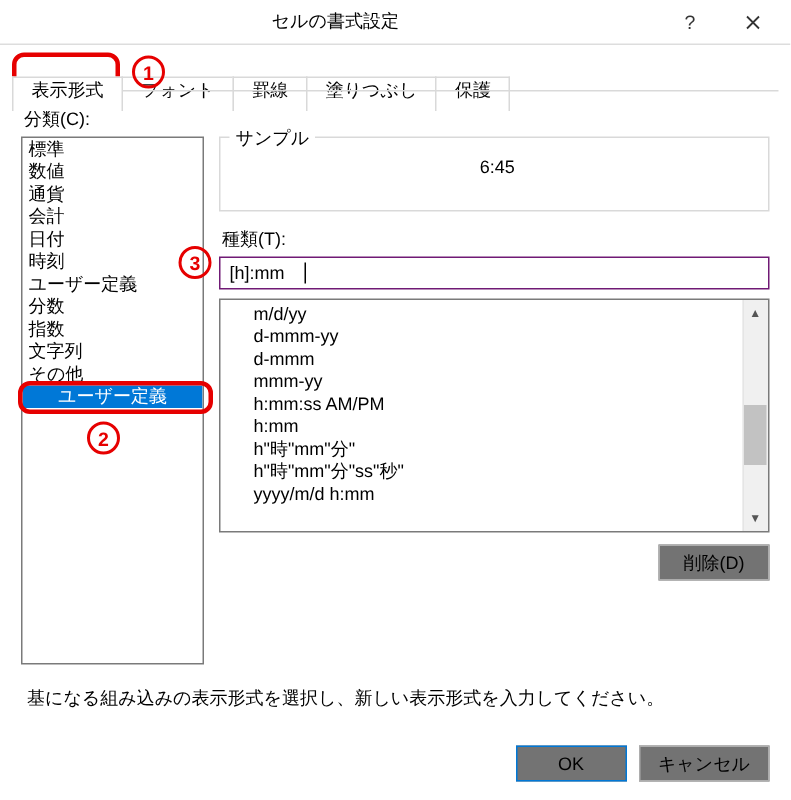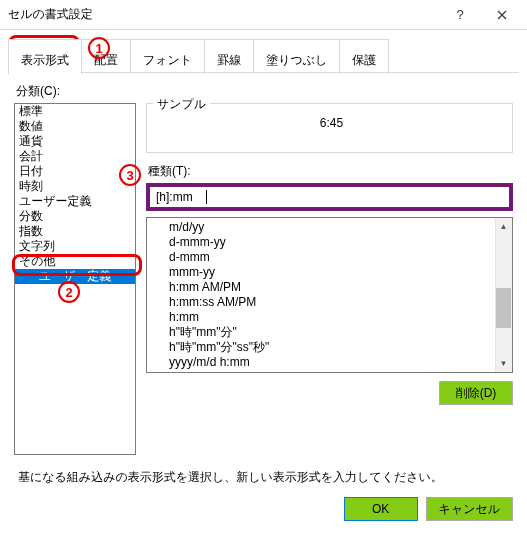--- a/index.html
+++ b/index.html
@@ -14,46 +14,46 @@
   }
   
   .titlebar {
     height: 30px;
     display: flex;
     align-items: center;
     padding: 0 4px 0 8px;
     background: #fff;
     border-bottom: 1px solid #ddd;
   }
-  .titlebar .title { flex: 1; }
+  .titlebar .title { flex: 1; text-align: center; }
   .titlebar .ctrl {
     width: 42px;
     height: 28px;
     display: flex;
     align-items: center;
     justify-content: center;
     color: #333;
     font-size: 13px;
   }
   .titlebar .close svg{ width:10px; height:10px; }
 
   
   .tabs {
     display: flex;
     padding: 8px 8px 0 8px;
     position: relative;
   }
   .tab {
-    padding: 12px 12px 5px;
+    padding: 0 12px 5px;
     border: 1px solid #d9d9d9;
     border-bottom: none;
     background: #fff;
     margin-right: -1px;
     position: relative;
-    top: 1px;
+    top: 13px;
     cursor: default;
   }
   .tab.active {
     background: #fff;
     z-index: 2;
   }
   .tabline {
     position: absolute;
     left: 8px; right: 8px; bottom: 0;
     border-bottom: 1px solid #d9d9d9;
@@ -107,21 +107,21 @@
   .sample-title {
     position: absolute;
     top: -8px; left: 6px;
     background: #fff;
     padding: 0 4px;
     font-size: 12px;
   }
   .sample-val { margin-top: 6px; margin-left: 4px; }
 
   .type-input-wrap {
-    border: 4px solid #701a75;
+    border: 1px solid #701a75;
     padding: 3px 6px;
     margin-bottom: 6px;
     position: relative;
   }
   .type-input {
     width: 100%;
     border: none;
     outline: none;
     font: inherit;
   }
@@ -168,21 +168,21 @@
     font-size: 8px; color:#555;
   }
   .type-list .arrow.up { top:0; }
   .type-list .arrow.down { bottom:0; }
 
   .delete-row { text-align: right; }
   .btn {
     min-width: 74px;
     height: 24px;
     border: 1px solid #adadad;
-    background: #84cc16;
+    background: #737373;
     padding: 0 12px;
     cursor: default;
     font: inherit;
   }
   .btn.primary {
     border: 1px solid #0078d7;
   }
 
   .hint {
     margin: 14px 4px 0;
@@ -225,21 +225,20 @@
   <div class="ctrl">?</div>
   <div class="ctrl close">
     <svg viewBox="0 0 10 10">
         <path d="M1 1 L9 9 M9 1 L1 9" stroke="#333" stroke-width="1.2"></path>
       </svg>
   </div>
 </div>
 
 <div class="tabs">
   <div class="tab active">表示形式</div>
-  <div class="tab">配置</div>
   <div class="tab">フォント</div>
   <div class="tab">罫線</div>
   <div class="tab">塗りつぶし</div>
   <div class="tab">保護</div>
   <div class="tabline"></div>
 </div>
 
 <div class="panel">
   <div class="label">分類(C):</div>
   <div class="row">
@@ -269,21 +268,20 @@
       <div class="type-input-wrap">
         <input class="type-input" value="[h]:mm" style="">
         <div class="caret"></div>
       </div>
 
       <div class="type-list" id="type-list">
         <div class="opt">m/d/yy</div>
           <div class="opt">d-mmm-yy</div>
           <div class="opt">d-mmm</div>
           <div class="opt">mmm-yy</div>
-          <div class="opt">h:mm AM/PM</div>
           <div class="opt">h:mm:ss AM/PM</div>
           <div class="opt">h:mm</div>
           <div class="opt">h"時"mm"分"</div>
           <div class="opt">h"時"mm"分"ss"秒"</div>
           <div class="opt">yyyy/m/d h:mm</div>
           <div class="scrollbar">
           <div class="arrow up">▲</div>
           <div class="thumb"></div>
           <div class="arrow down">▼</div>
         </div>

